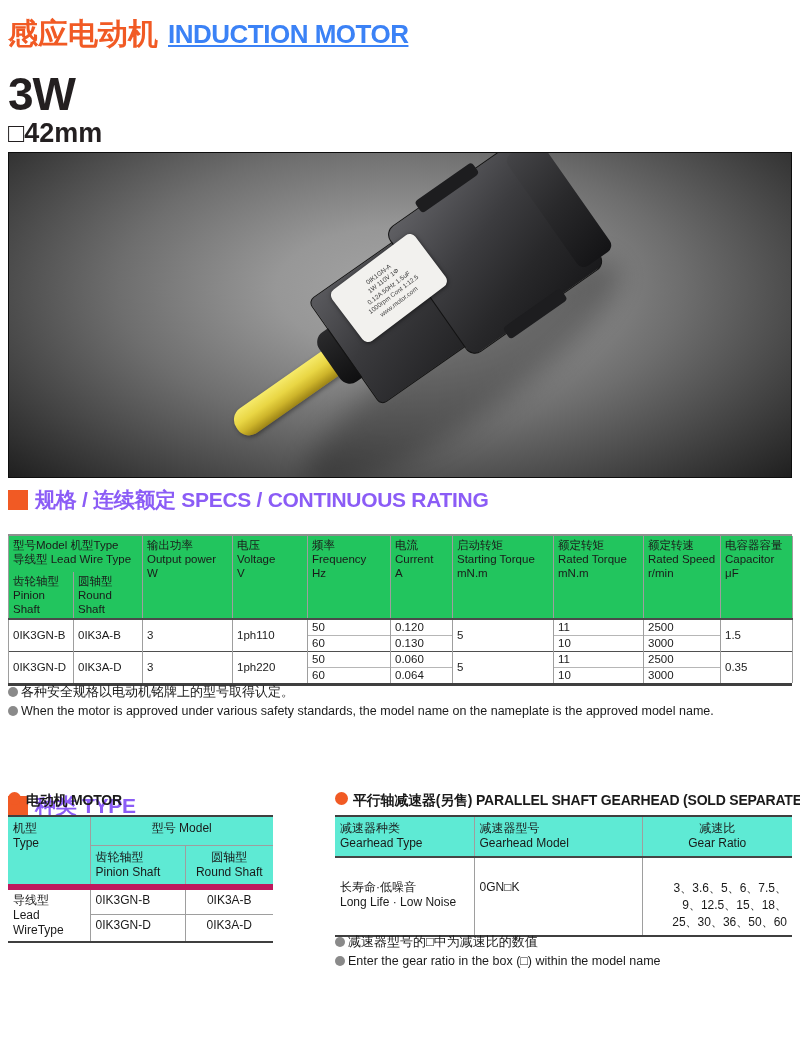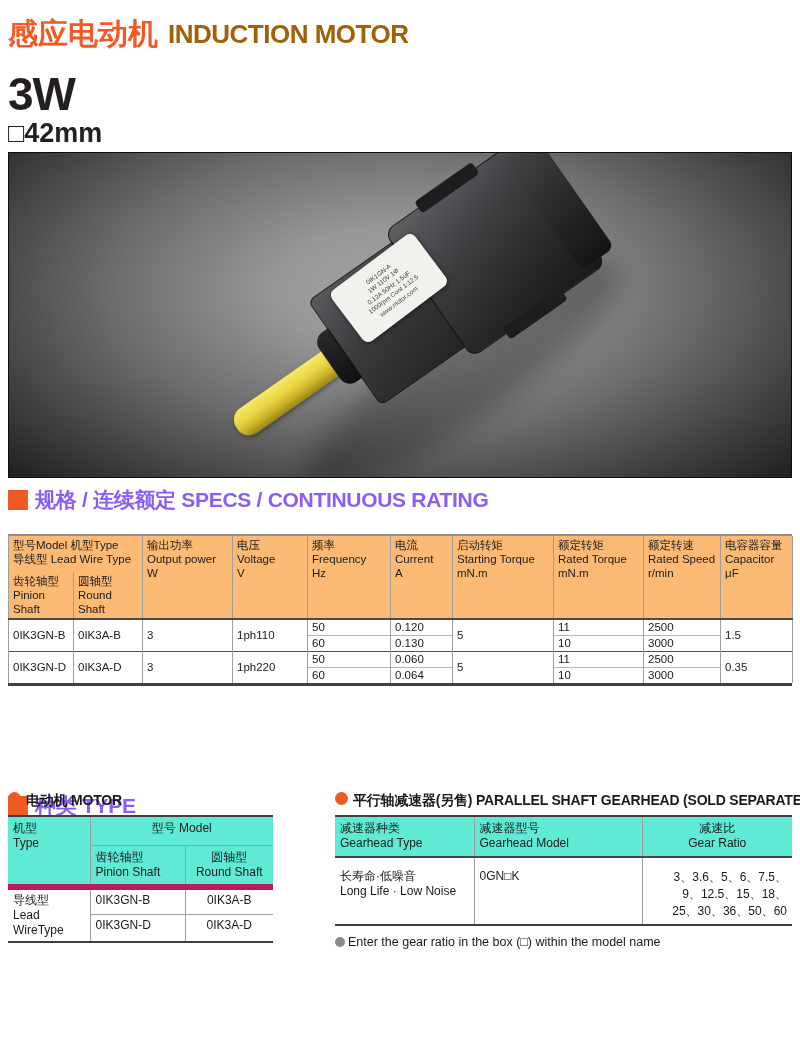--- a/index.html
+++ b/index.html
@@ -4,21 +4,21 @@
 <style>
   * { margin:0; padding:0; box-sizing:border-box; }
   html,body { background:#ffffff; }
   body { font-family:"Liberation Sans","DejaVu Sans",sans-serif; color:#1a1a1a; }
   .page { position:relative; width:800px; height:1042px; background:#ffffff; overflow:hidden; }
 
   
   .hdr { position:absolute; left:8px; top:14px; }
   .hdr-line1 { display:flex; align-items:center; gap:10px; }
   .title-cn { color:#F15A24; font-size:30px; font-weight:bold; letter-spacing:0px; }
-  .title-en { color:#a16207; font-size:26px; font-weight:bold; letter-spacing:-0.5px; }
+  .title-en { color:#3b82f6; font-size:26px; font-weight:bold; letter-spacing:-0.5px;text-decoration:underline; }
   .power { font-size:46px; font-weight:bold; line-height:1.0; margin-top:16px; letter-spacing:-1px; color:#231f20; }
   .frame { font-size:27px; font-weight:bold; line-height:1.1; margin-top:2px; color:#231f20; }
 
   
   .photo { position:absolute; left:8px; top:152px; width:784px; height:326px; overflow:hidden;
            background: radial-gradient(ellipse 72% 88% at 50% 42%, #a4a4a4 0%, #979797 22%, #6e6e6e 50%, #3a3a3a 80%, #181818 100%);
            border:1px solid #0e0e0e; }
   .rig { position:absolute; left:396px; top:158px; width:0; height:0; transform:rotate(-35deg); }
   .m-shadow { position:absolute; left:-180px; top:40px; width:380px; height:90px; background:rgba(0,0,0,0.28); border-radius:50%; filter:blur(14px); transform:rotate(0deg); }
   .shaft { position:absolute; left:-205px; top:-15px; width:135px; height:30px; border-radius:14px;
@@ -48,21 +48,21 @@
 
   
   table { border-collapse:collapse; table-layout:fixed; width:100%; }
   th, td { font-weight:normal; vertical-align:top; text-align:left; }
   .cellline { display:block; }
 
   
   .spec-wrap { position:absolute; left:8px; top:534px; width:784px; border-top:2px solid #8f8f8f; border-bottom:3px solid #3f3f3f; }
   .spec-table th, .spec-table td { border-left:1px solid #9e9e9e; font-size:11.5px; line-height:14px; padding:2px 4px; color:#1a1a1a; }
   .spec-table th.lastcol, .spec-table td.lastcol { border-right:1px solid #9e9e9e; }
-  .spec-table thead th { background:#fdba74; }
+  .spec-table thead th { background:#22c55e; }
   .spec-table .h1 th { height:36px; }
   .spec-table .h2 th { height:44px; }
   .spec-table tbody tr.gstart > td { border-top:2px solid #4a4a4a; }
   .spec-table tbody tr.g2 > td { border-top:1px solid #4f4f4f; }
   .spec-table tbody tr.sub > td { border-top:1px solid #b6b6b6;margin-top:48px; }
   .spec-table tbody td { height:15px; line-height:13px; padding-top:1px; padding-bottom:1px; }
   .spec-table td.mid { vertical-align:middle; }
 
   
   .notes { position:absolute; }
@@ -76,21 +76,21 @@
   .small-table th, .small-table td { font-size:12px; line-height:15px; padding:4px 5px; color:#1a1a1a; }
   .small-table .bl { border-left:1px solid #9e9e9e; }
   .small-table thead th { background:#5eead4; }
   .motor-table th.model-span { text-align:center; border-bottom:1px solid #9e9e9e; height:28px; }
   .motor-table tbody tr:first-child > td { border-top:6px solid #be185d; }
   .motor-table tbody tr.r2 > td { border-top:1px solid #9e9e9e; }
   .motor-table td { height:23px; padding-top:3px; padding-bottom:3px; }
   .motor-table td.vmid, .motor-table th.vmid { vertical-align:top; }
   .ar { text-align:center; }
   .gear-table thead th { border-bottom:2px solid #454545; height:40px; }
-  .gear-table tbody td { height:48px; padding-top:11px; }
+  .gear-table tbody td { height:48px; padding-top:22px; }
   .ratio-lines div { font-size:12px; line-height:17px; text-align:right; white-space:nowrap; }
 </style>
 </head>
 <body>
 
 <div class="page">
 
   <div class="hdr">
     <div class="hdr-line1">
       <span class="title-cn">感应电动机</span>
@@ -231,20 +231,30 @@
         <tr class="sub">
           <td>60</td>
           <td>0.064</td>
           <td>10</td>
           <td>3000</td>
         </tr>
       </tbody>
     </table>
   </div>
 
+  <div class="notes" style="left:8px; top:684px;">
+    <div class="note-line">
+      <span class="dot-gray"></span>
+      <span class="note-cn">各种安全规格以电动机铭牌上的型号取得认定。</span>
+    </div>
+    <div class="note-line">
+      <span class="dot-gray"></span>
+      <span class="note-en">When the motor is approved under various safety standards, the model name on the nameplate is the approved model name.</span>
+    </div>
+  </div>
 
   <div class="sec-title" style="left:8px; top:792px;">
     <span class="sq"></span>
     <span class="t">种类 TYPE</span>
   </div>
 
   <div class="sub-title" style="left:8px; top:792px;">
     <span class="dot-orange"></span>
     <span class="t">电动机 MOTOR</span>
   </div>
@@ -333,17 +343,21 @@
             <div>25、30、36、50、60</div>
           </td>
         </tr>
       </tbody>
     </table>
   </div>
 
   <div class="notes" style="left:335px; top:934px;">
     <div class="note-line">
       <span class="dot-gray"></span>
+      <span class="note-cn">减速器型号的□中为减速比的数值</span>
+    </div>
+    <div class="note-line">
+      <span class="dot-gray"></span>
       <span class="note-en">Enter the gear ratio in the box (□) within the model name</span>
     </div>
   </div>
 
 </div>
 
 </body></html>

